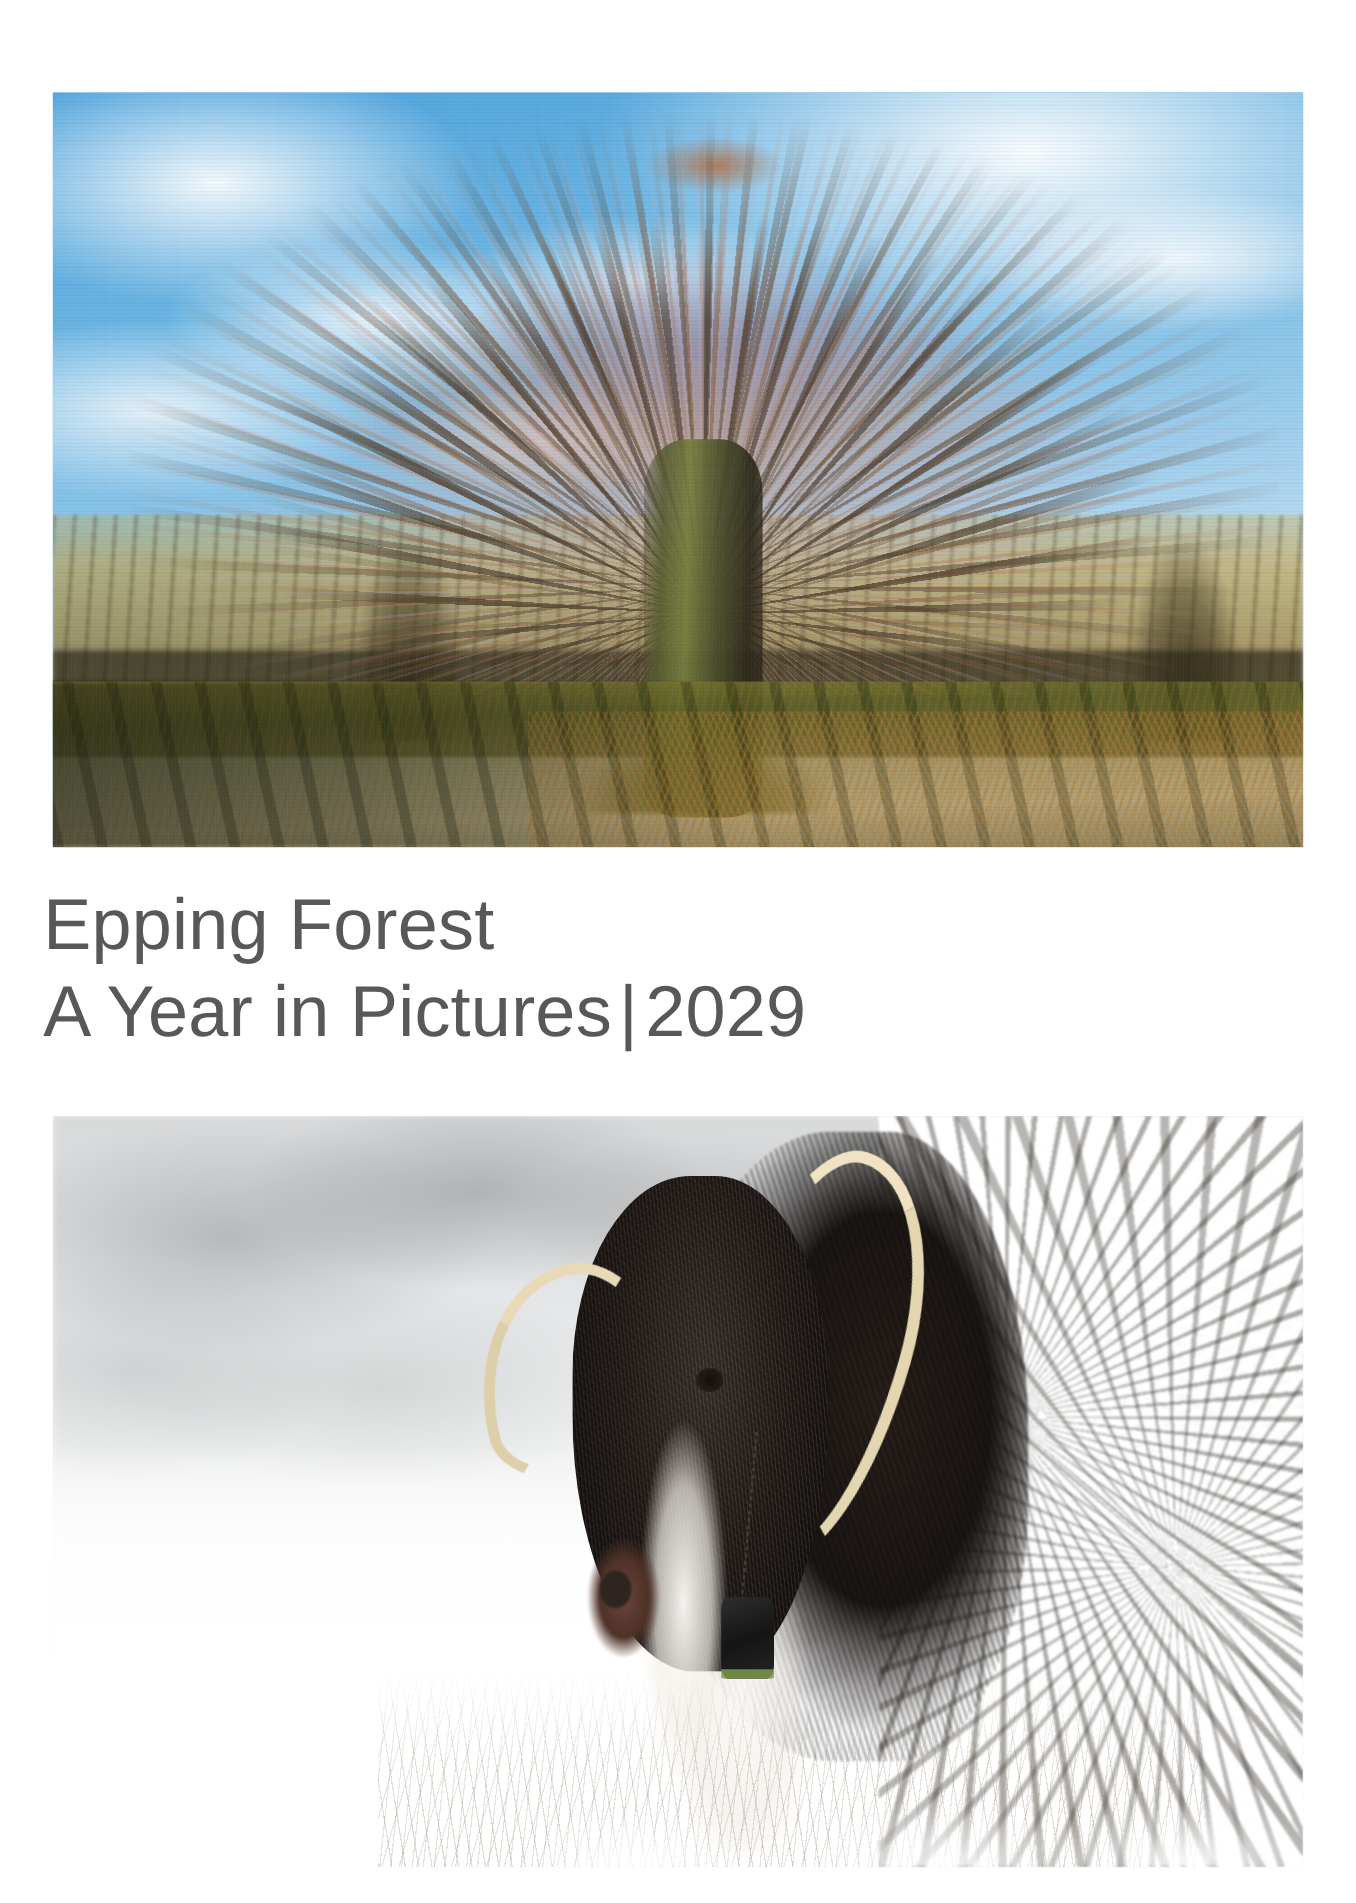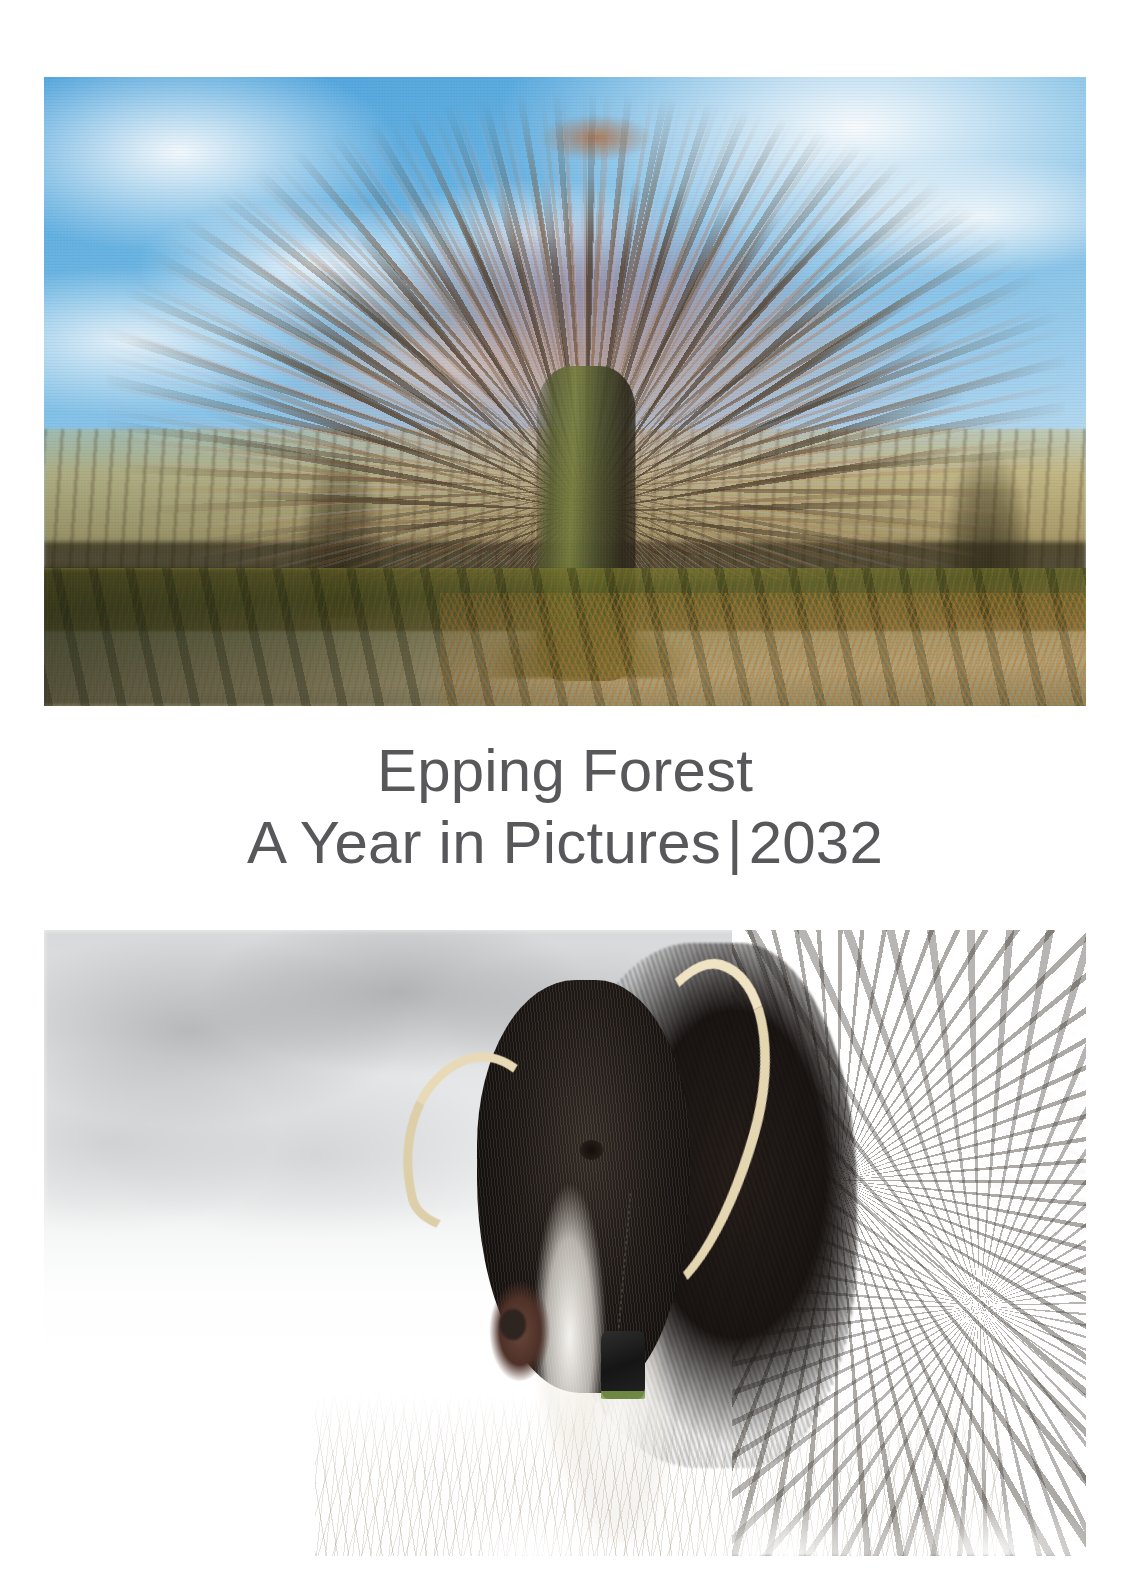--- a/index.html
+++ b/index.html
@@ -196,24 +196,25 @@
       repeating-linear-gradient(90deg, rgba(255,255,255,.02) 0 1px, rgba(255,255,255,0) 1px 3px);
     pointer-events: none;
   }
 
   
   .title-block {
     position: absolute;
     left: 0;
     right: 0;
     top: 735px;
-    text-align: center;
+    text-align: left;
     color: #58585b;
     font-weight: 300;
     letter-spacing: .2px;
+    padding-left: 36px;
   }
   .title-line-1 {
     font-size: 60px;
     line-height: 72px;
     font-weight: 300;
   }
   .title-line-2 {
     font-size: 60px;
     line-height: 72px;
     font-weight: 300;
@@ -446,21 +447,21 @@
     <div class="trunk-base"></div>
     <div class="glade"></div>
     <div class="glade-leaves"></div>
     <div class="glade-shadow"></div>
     <div class="grain"></div>
   </div>
 
   <div class="title-block">
     <div class="title-line-1">Epping Forest</div>
     <div class="title-line-2">
-      <span>A Year in Pictures</span><span class="title-sep">|</span><span>2032</span>
+      <span>A Year in Pictures</span><span class="title-sep">|</span><span>2029</span>
     </div>
   </div>
 
   <div class="photo-winter">
     <div class="snowbg"></div>
     <div class="snowfloor"></div>
     <div class="hedge"></div>
     <div class="hedge-dark"></div>
 
     <div class="ox">

